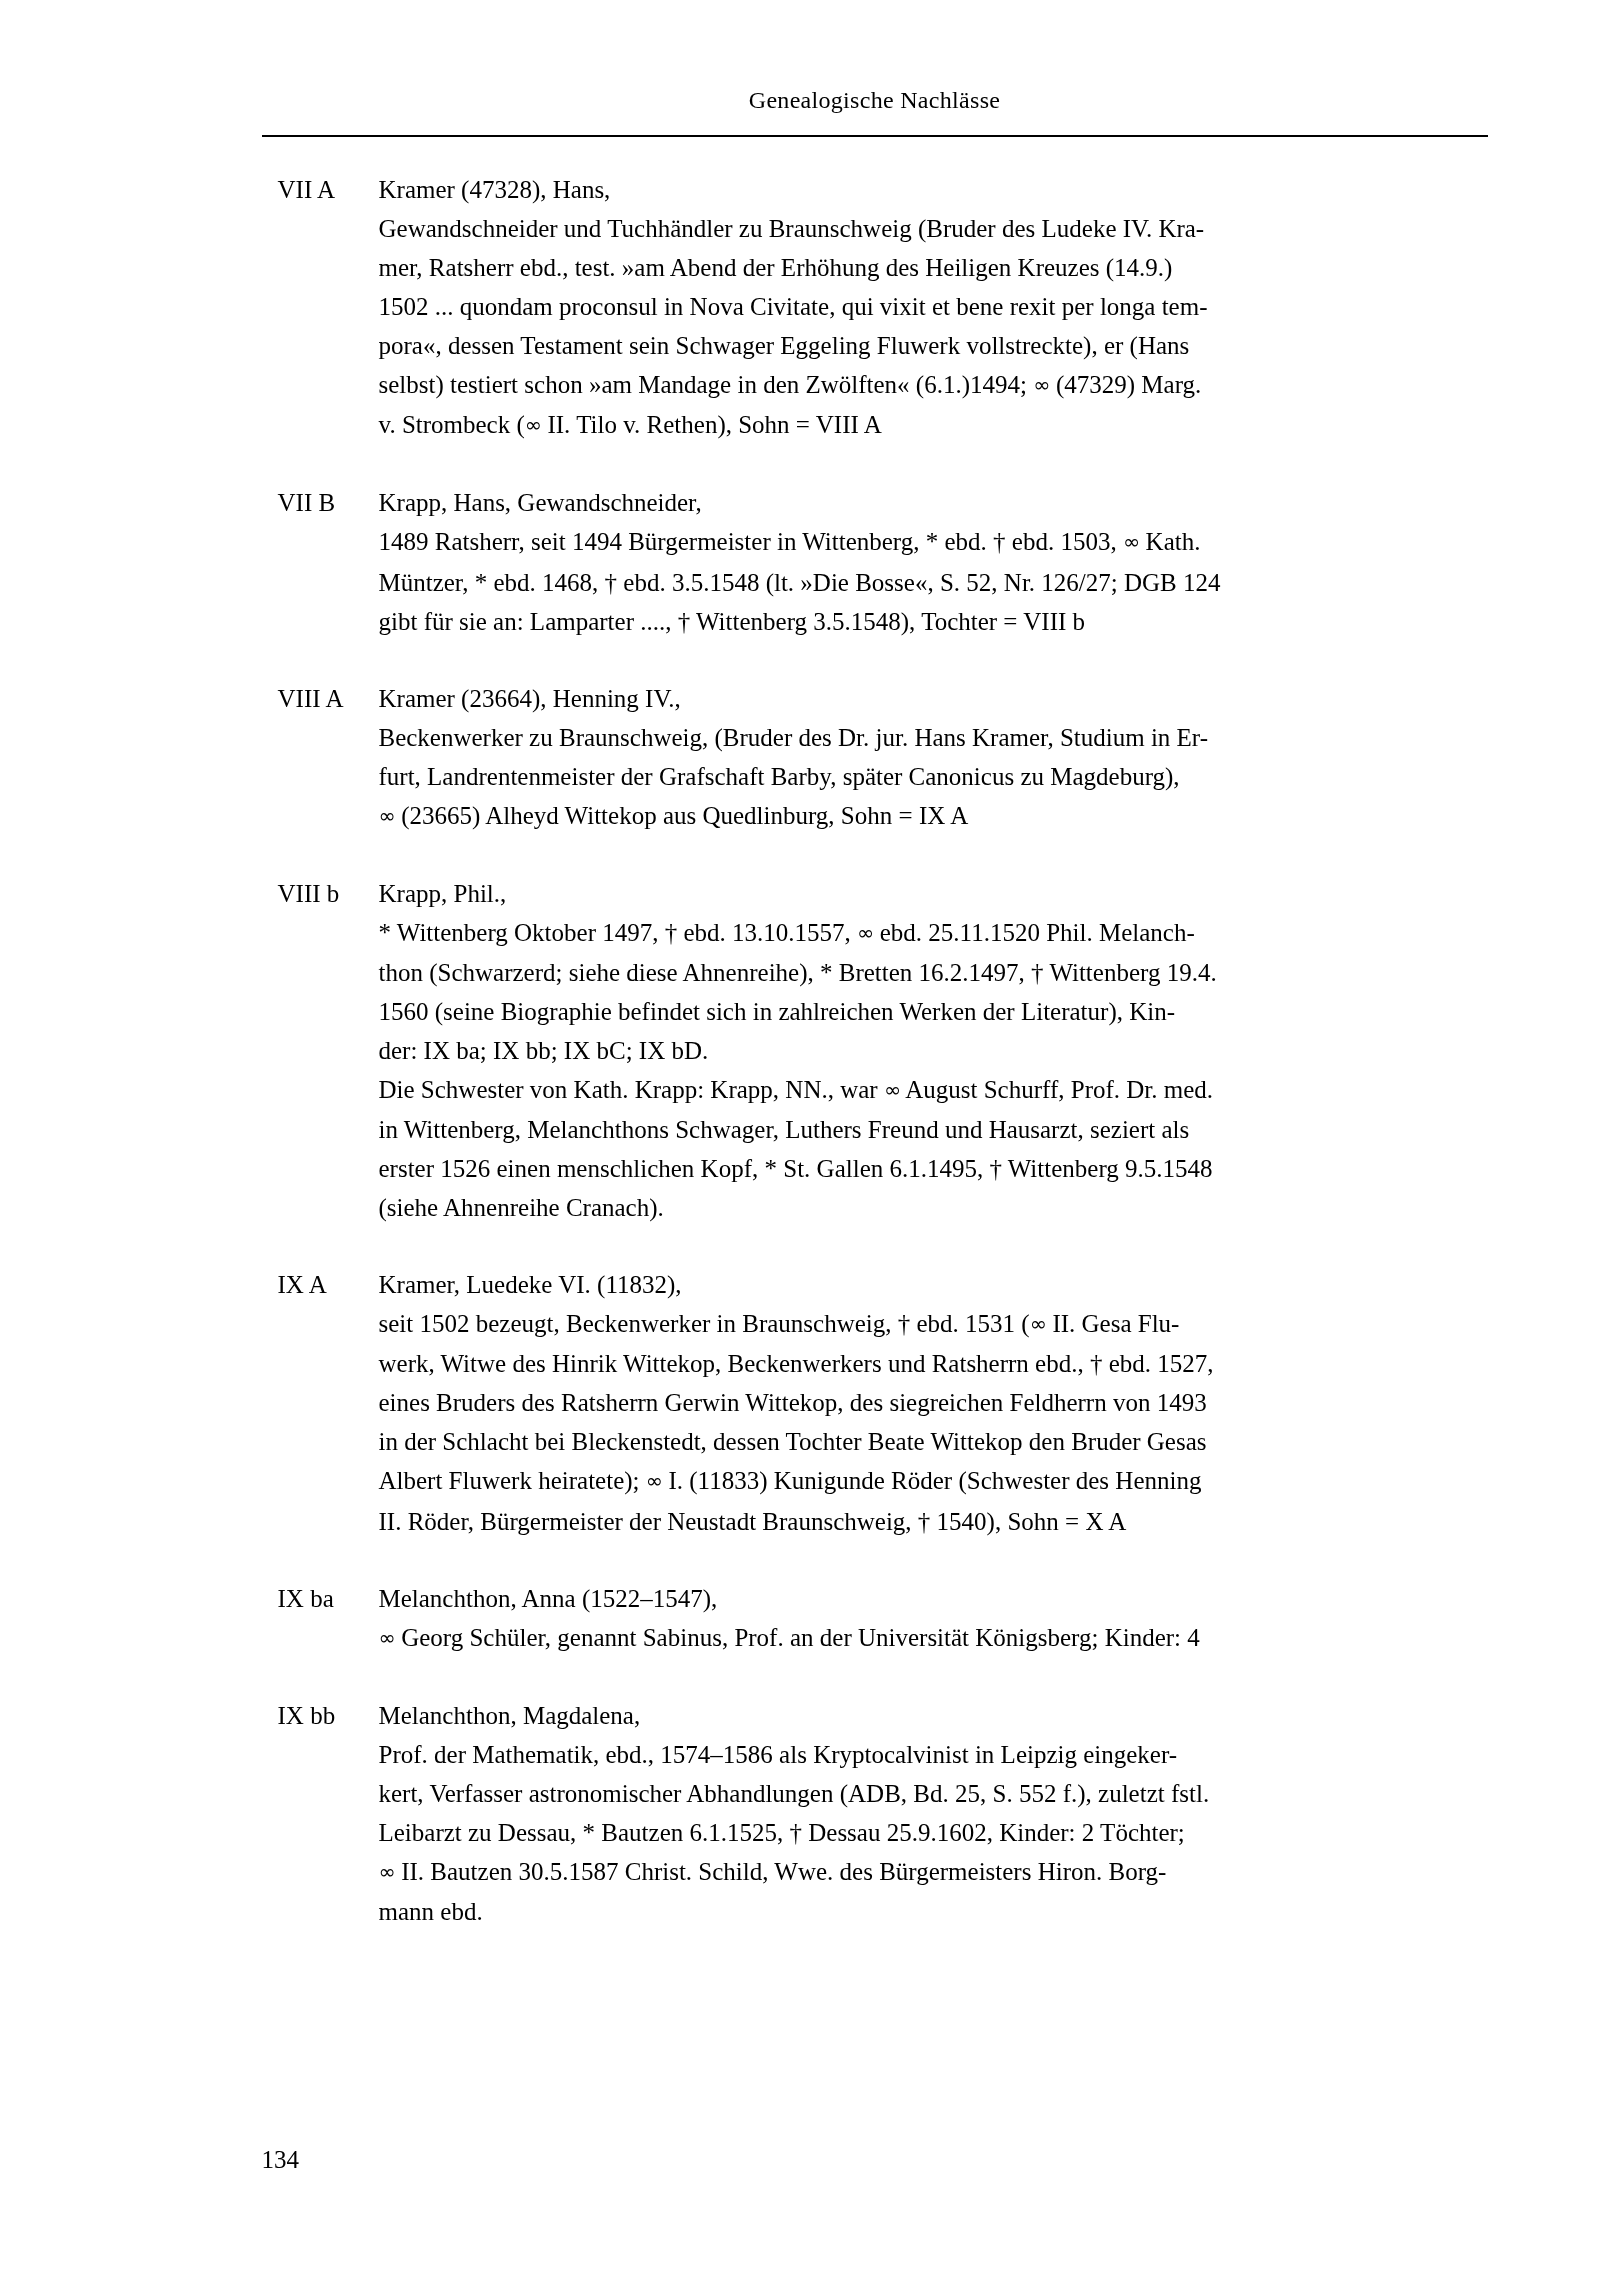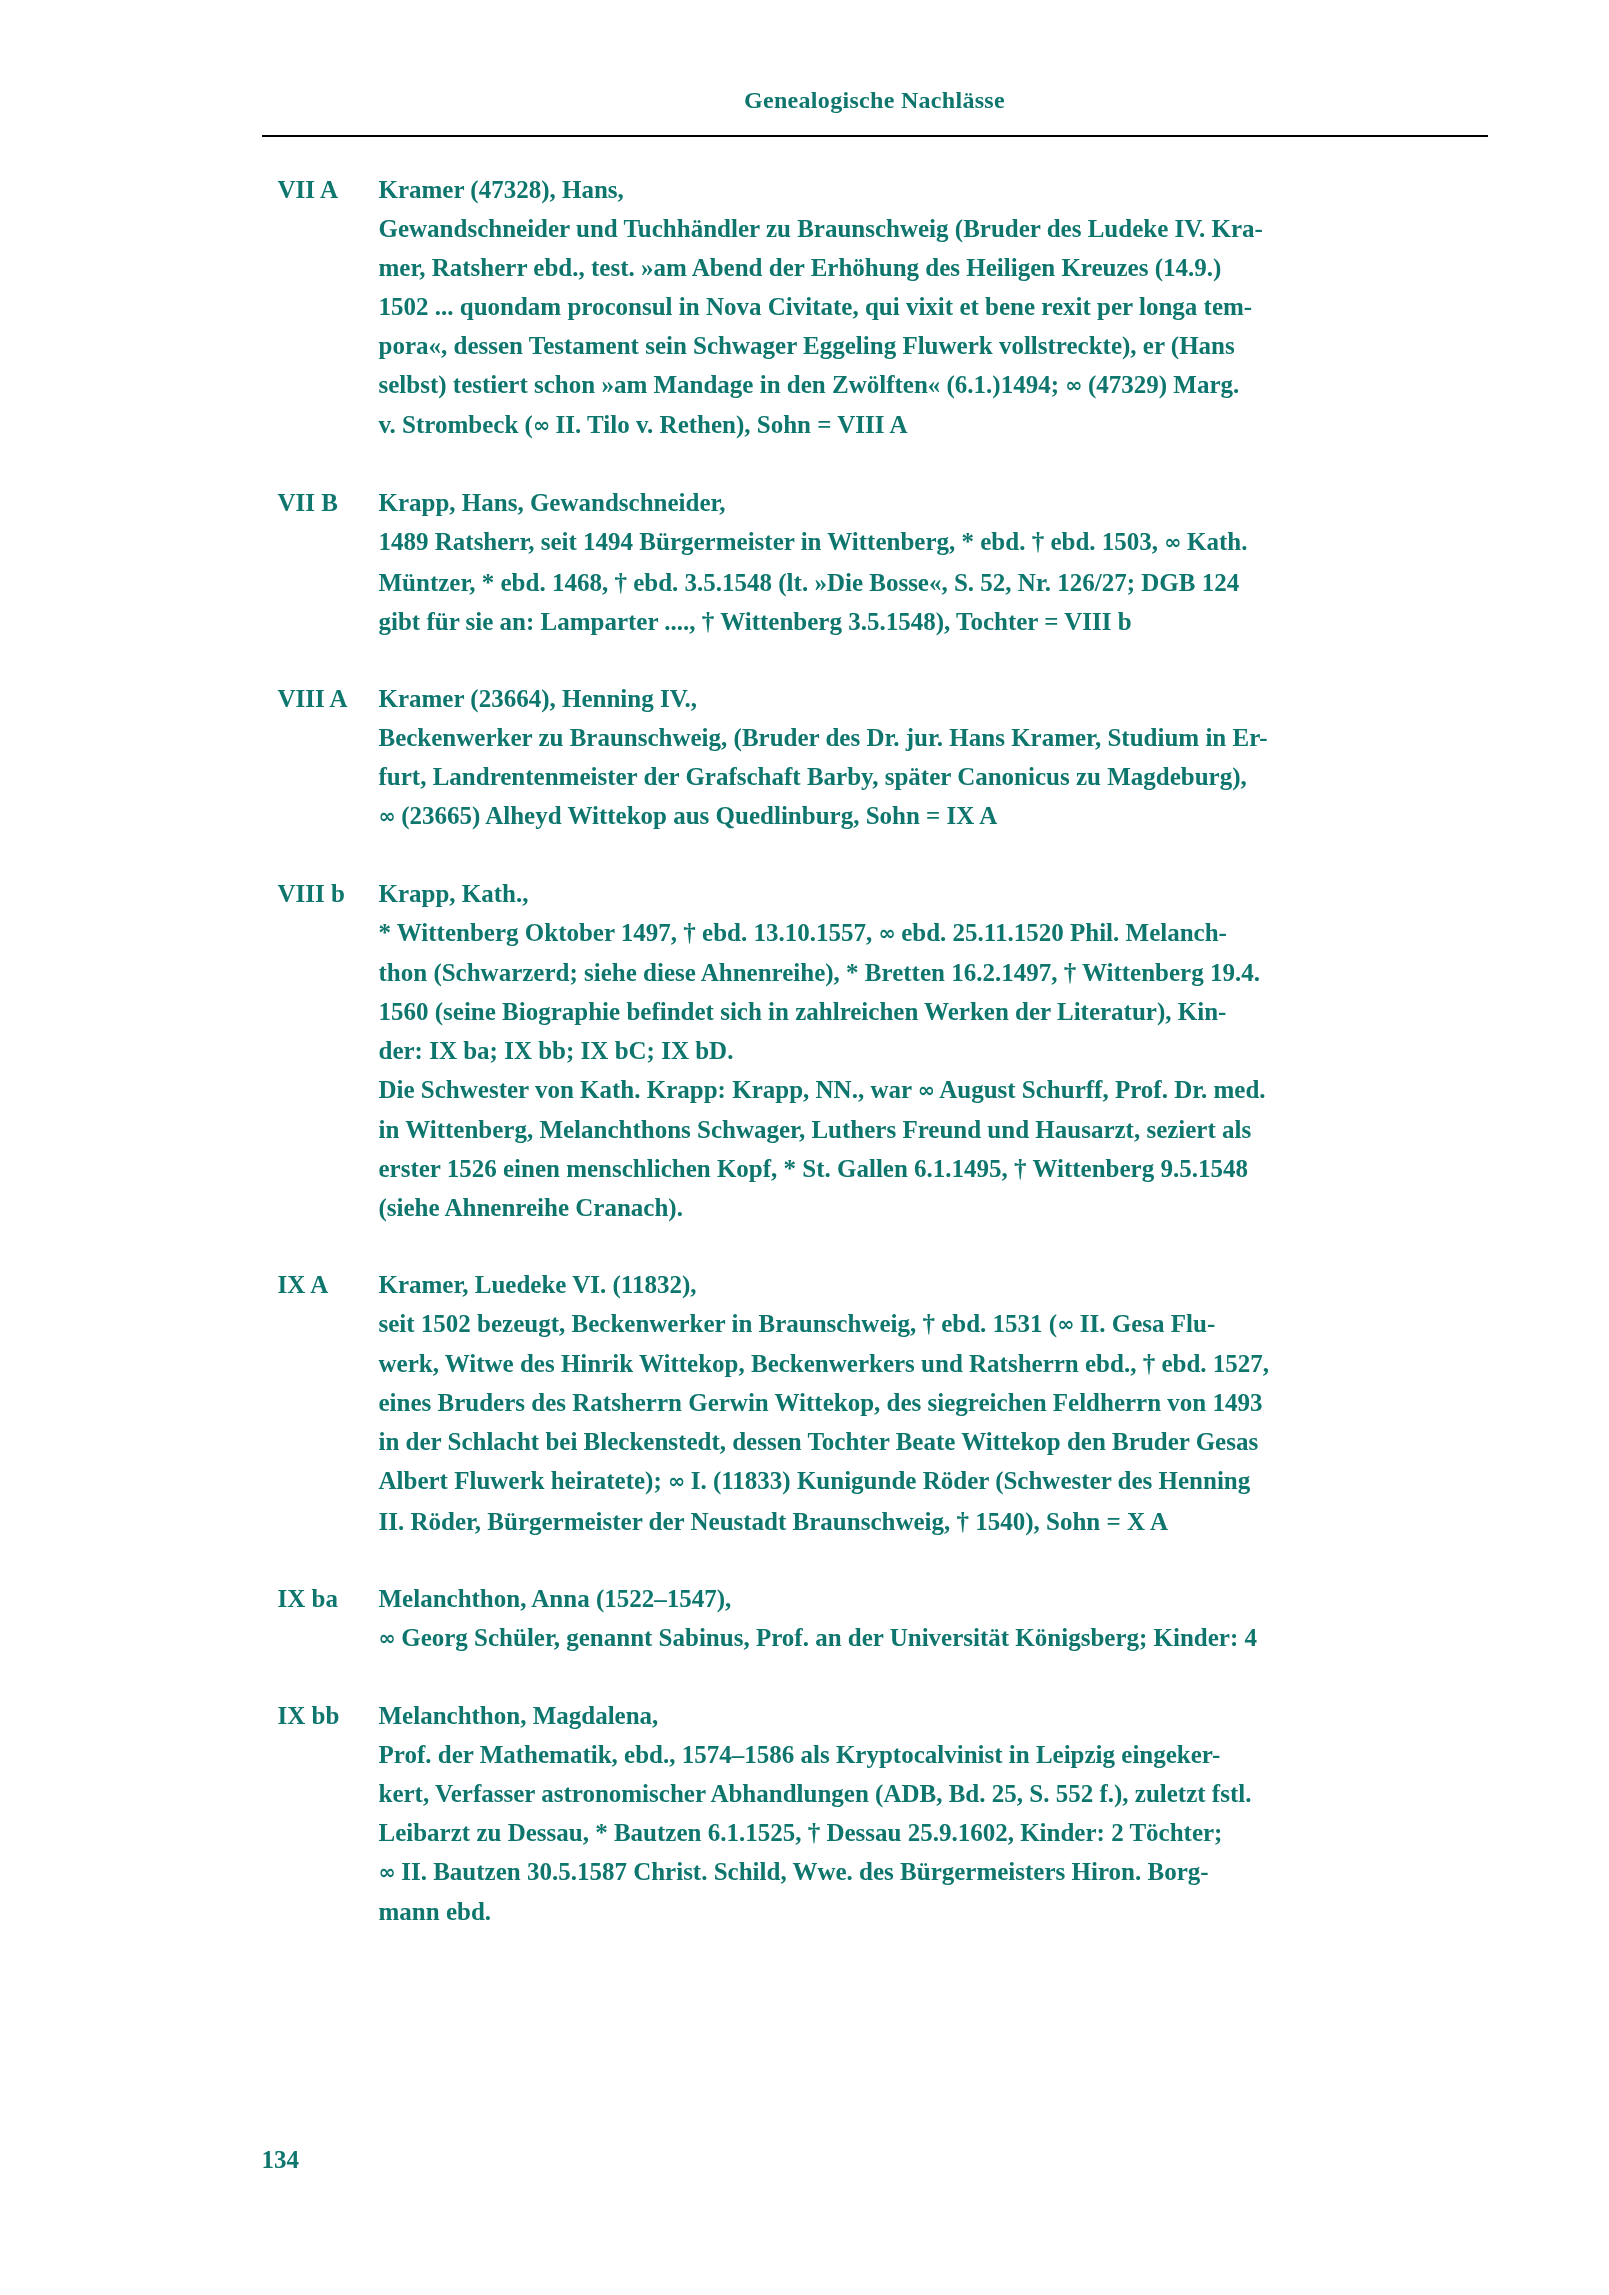--- a/index.html
+++ b/index.html
@@ -7,25 +7,24 @@
     margin: 0;
     padding: 0;
     background: #ffffff;
   }
   .page {
     position: relative;
     width: 1470px;
     height: 2295px;
     margin: 0 auto;
     background: #ffffff;
-    color: #0f766e;
+    color: #000000;
     font-family: "Liberation Serif", "DejaVu Serif", serif;
     box-sizing: border-box;
     overflow: hidden;
-    font-weight: bold;
   }
 
   
   .running-head {
     position: absolute;
     left: 192px;
     top: 87px;
     width: 1226px;
     text-align: center;
     font-size: 24px;
@@ -130,21 +129,21 @@
       </div>
       <div class="entry">
         <div class="entry-label">VIII A</div>
         <div class="entry-head">Kramer (23664), Henning IV.,</div>
         <div class="entry-line">Beckenwerker zu Braunschweig, (Bruder des Dr. jur. Hans Kramer, Studium in Er-</div>
         <div class="entry-line">furt, Landrentenmeister der Grafschaft Barby, später Canonicus zu Magdeburg),</div>
         <div class="entry-line"><span class="sym-married">∞</span> (23665) Alheyd Wittekop aus Quedlinburg, Sohn = IX A</div>
       </div>
       <div class="entry">
         <div class="entry-label">VIII b</div>
-        <div class="entry-head">Krapp, Kath.,</div>
+        <div class="entry-head">Krapp, Phil.,</div>
         <div class="entry-line">* Wittenberg Oktober 1497, † ebd. 13.10.1557, <span class="sym-married">∞</span> ebd. 25.11.1520 Phil. Melanch-</div>
         <div class="entry-line">thon (Schwarzerd; siehe diese Ahnenreihe), * Bretten 16.2.1497, † Wittenberg 19.4.</div>
         <div class="entry-line">1560 (seine Biographie befindet sich in zahlreichen Werken der Literatur), Kin-</div>
         <div class="entry-line">der: IX ba; IX bb; IX bC; IX bD.</div>
         <div class="entry-line">Die Schwester von Kath. Krapp: Krapp, NN., war <span class="sym-married">∞</span> August Schurff, Prof. Dr. med.</div>
         <div class="entry-line">in Wittenberg, Melanchthons Schwager, Luthers Freund und Hausarzt, seziert als</div>
         <div class="entry-line">erster 1526 einen menschlichen Kopf, * St. Gallen 6.1.1495, † Wittenberg 9.5.1548</div>
         <div class="entry-line">(siehe Ahnenreihe Cranach).</div>
       </div>
       <div class="entry">

